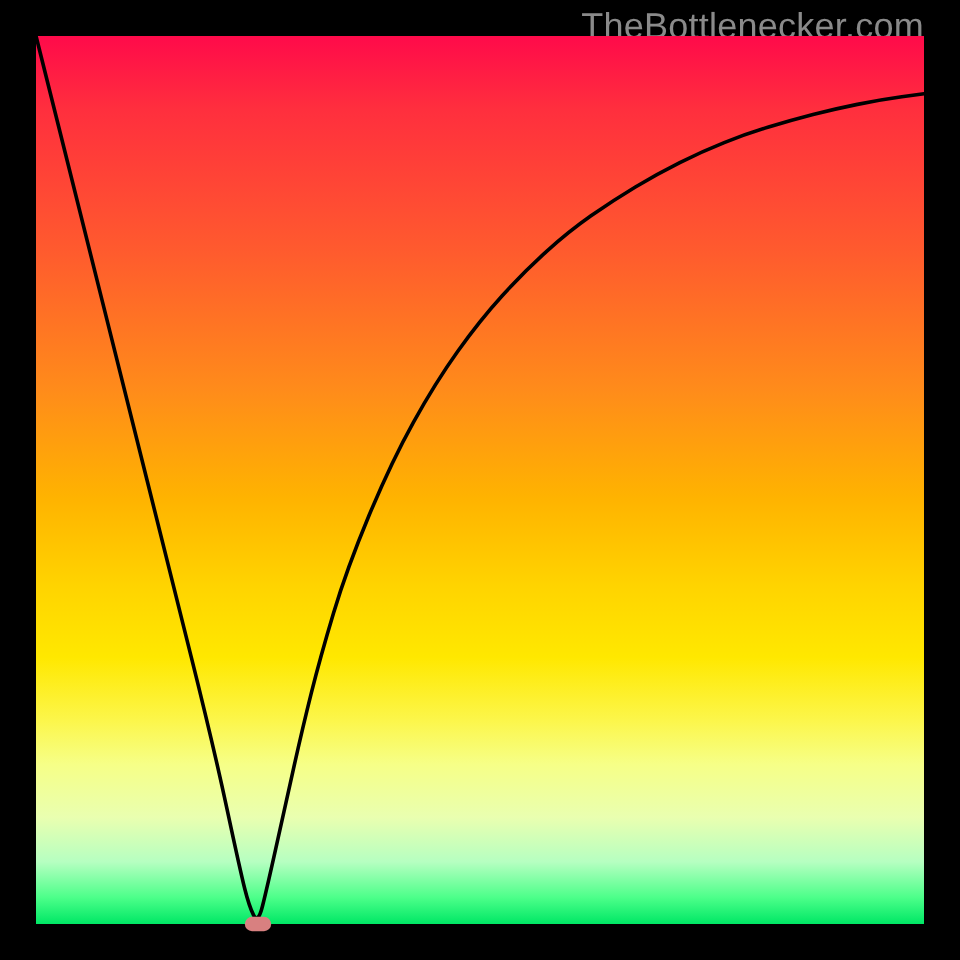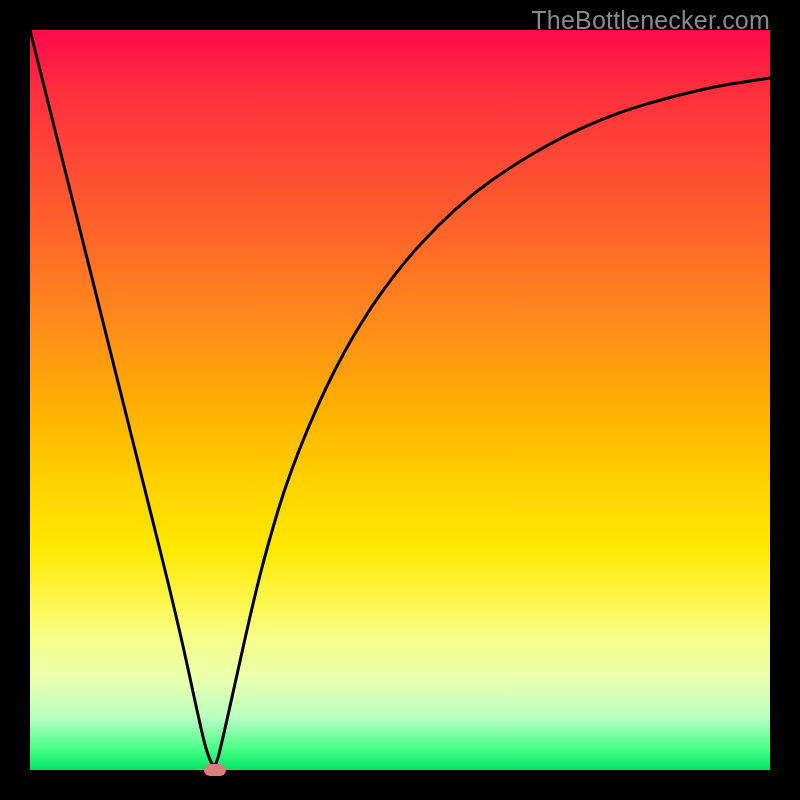--- a/index.html
+++ b/index.html
@@ -30,21 +30,21 @@
       #b6ffc1 93%,
       #4dff8a 97%,
       #00e765 100%
     );
   }
   .watermark {
     position: absolute;
     top: 6px;
     right: 30px;
     font-family: Arial, Helvetica, sans-serif;
-    font-size: 25px;
+    font-size: 30px;
     color: #8a8a8a;
     letter-spacing: 0.2px;
     user-select: none;
   }
   svg.curve {
     position: absolute;
     left: 0; top: 0;
     width: 740px;
     height: 740px;
     overflow: visible;

